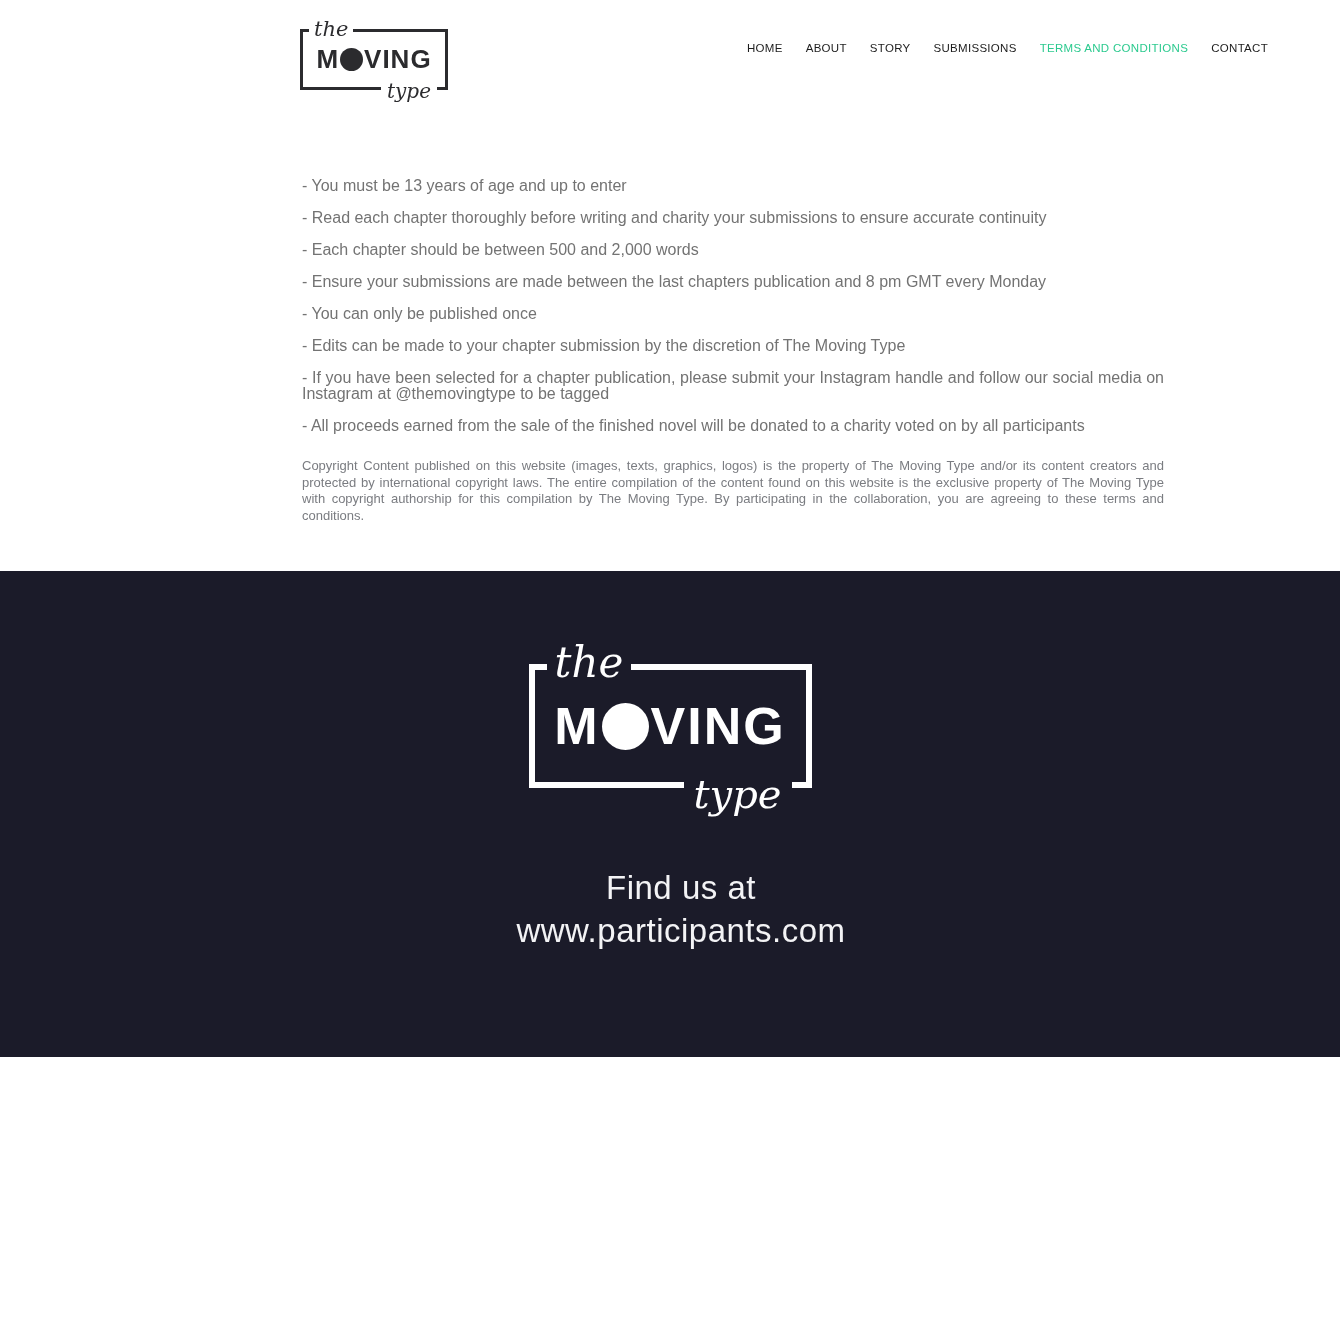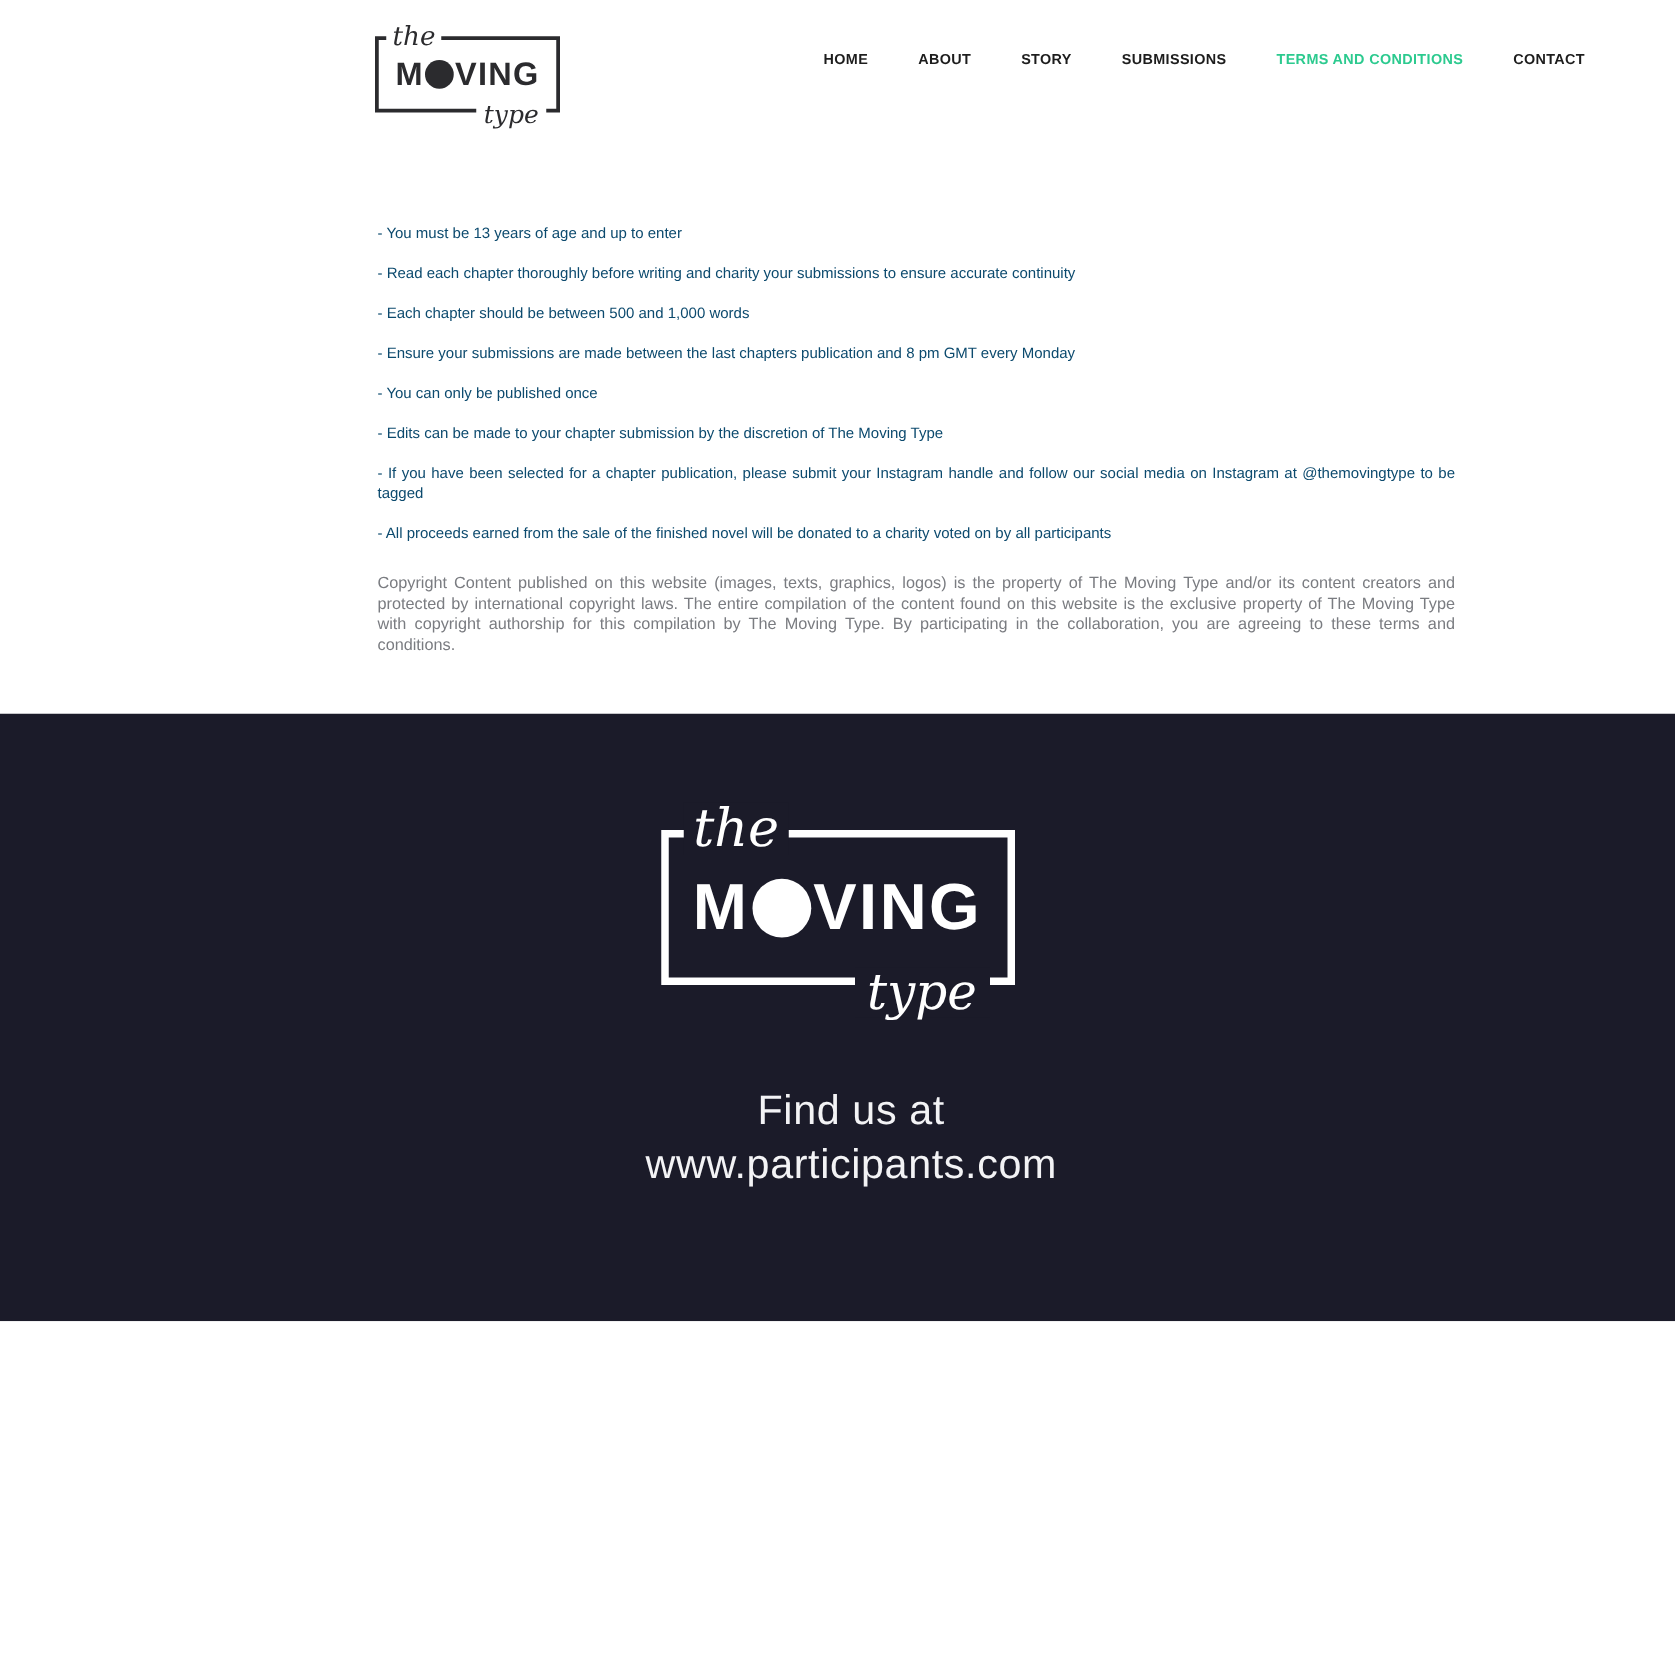--- a/index.html
+++ b/index.html
@@ -13,28 +13,28 @@
   .logo .script { position:absolute; font-family:"DejaVu Serif", serif; font-style:italic; line-height:1; }
   .logo-header .script { color:#2b2b2e; background:#fff; }
   .logo-header .logo-the { top:-13px; left:6px; font-size:21px; padding:0 5px; }
   .logo-header .logo-type { bottom:-14px; right:8px; font-size:20px; padding:0 6px; }
   .logo-moving { position:absolute; inset:0; display:flex; align-items:center; justify-content:center; font-weight:bold; }
   .logo-header .logo-moving { font-size:26px; letter-spacing:1px; color:#2b2b2e; }
   .o-dot { display:inline-block; border-radius:50%; }
   .logo-header .o-dot { width:23px; height:23px; background:#2b2b2e; margin:0 1px; }
 
   .nav { position:absolute; top:42px; right:72px; display:flex; gap:23px; align-items:center; }
-  .nav-item { font-size:11.5px; font-weight:bold; letter-spacing:0.3px; color:#1d1d1d;
-              text-decoration:none; cursor:pointer; white-space:nowrap;margin-left:17px; }
+  .nav-item { font-size:11.5px; font-weight:normal; letter-spacing:0.3px; color:#1d1d1d;
+              text-decoration:none; cursor:pointer; white-space:nowrap; }
   .nav-item.active { color:#2cca8f; }
 
   
   .main { padding:33px 176px 0 302px; }
   .page-title { font-size:15px; font-weight:bold; color:#3f4045; margin-bottom:40px; letter-spacing:0.1px; }
-  .term { font-size:12px; color:#0c4a6e; line-height:16px; margin-bottom:16px; text-align:justify; }
+  .term { font-size:16px; color:#737373; line-height:16px; margin-bottom:16px; text-align:justify; }
   .copyright { font-size:13px; color:#7a7c81; line-height:16.5px; margin-top:24px; text-align:justify; }
 
   
   .footer { height:492px; background:#1b1b29; margin-top:47px; overflow:hidden; }
   .logo-footer { position:relative; width:283px; height:124px; border-width:6px; border-color:#fff;
                  margin:93px auto 0; }
   .logo-footer .script { color:#fff; background:#1b1b29; }
   .logo-footer .logo-the { top:-28px; left:12px; font-size:42px; padding:0 8px; }
   .logo-footer .logo-type { bottom:-32px; right:14px; font-size:40px; padding:0 10px; }
   .logo-footer .logo-moving { font-size:52px; letter-spacing:2px; color:#fff; }
@@ -70,21 +70,21 @@
       <a class="nav-item">SUBMISSIONS</a>
       <a class="nav-item active">TERMS AND CONDITIONS</a>
       <a class="nav-item">CONTACT</a>
     </nav>
   </header>
 
   <main class="main">
 
     <p class="term">- You must be 13 years of age and up to enter</p>
     <p class="term">- Read each chapter thoroughly before writing and charity your submissions to ensure accurate continuity</p>
-    <p class="term">- Each chapter should be between 500 and 1,000 words</p>
+    <p class="term">- Each chapter should be between 500 and 2,000 words</p>
     <p class="term">- Ensure your submissions are made between the last chapters publication and 8 pm GMT every Monday</p>
     <p class="term">- You can only be published once</p>
     <p class="term">- Edits can be made to your chapter submission by the discretion of The Moving Type</p>
     <p class="term">- If you have been selected for a chapter publication, please submit your Instagram handle and follow our social media on Instagram at @themovingtype to be tagged</p>
     <p class="term">- All proceeds earned from the sale of the finished novel will be donated to a charity voted on by all participants</p>
 
     <p class="copyright">Copyright Content published on this website (images, texts, graphics, logos) is the property of The Moving Type and/or its content creators and protected by international copyright laws. The entire compilation of the content found on this website is the exclusive property of The Moving Type with copyright authorship for this compilation by The Moving Type. By participating in the collaboration, you are agreeing to these terms and conditions.</p>
   </main>
 
   <footer class="footer">

